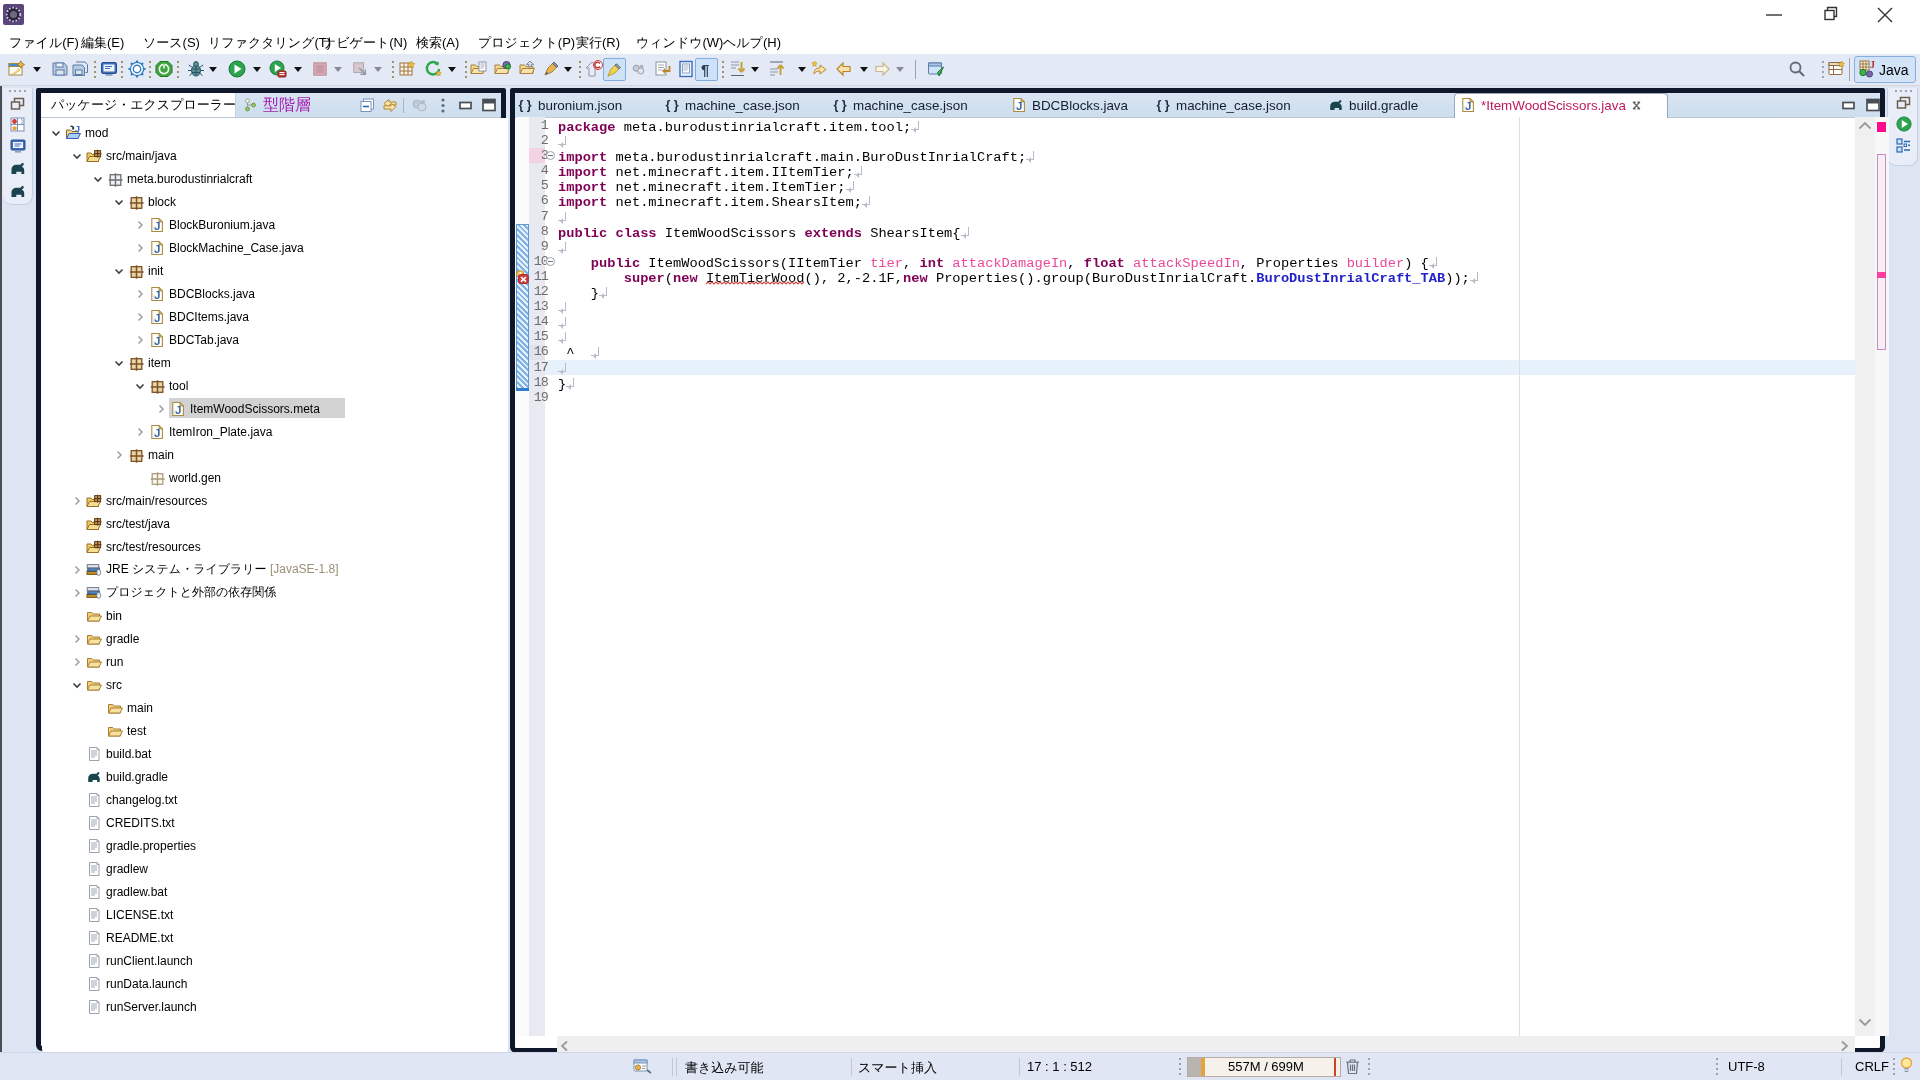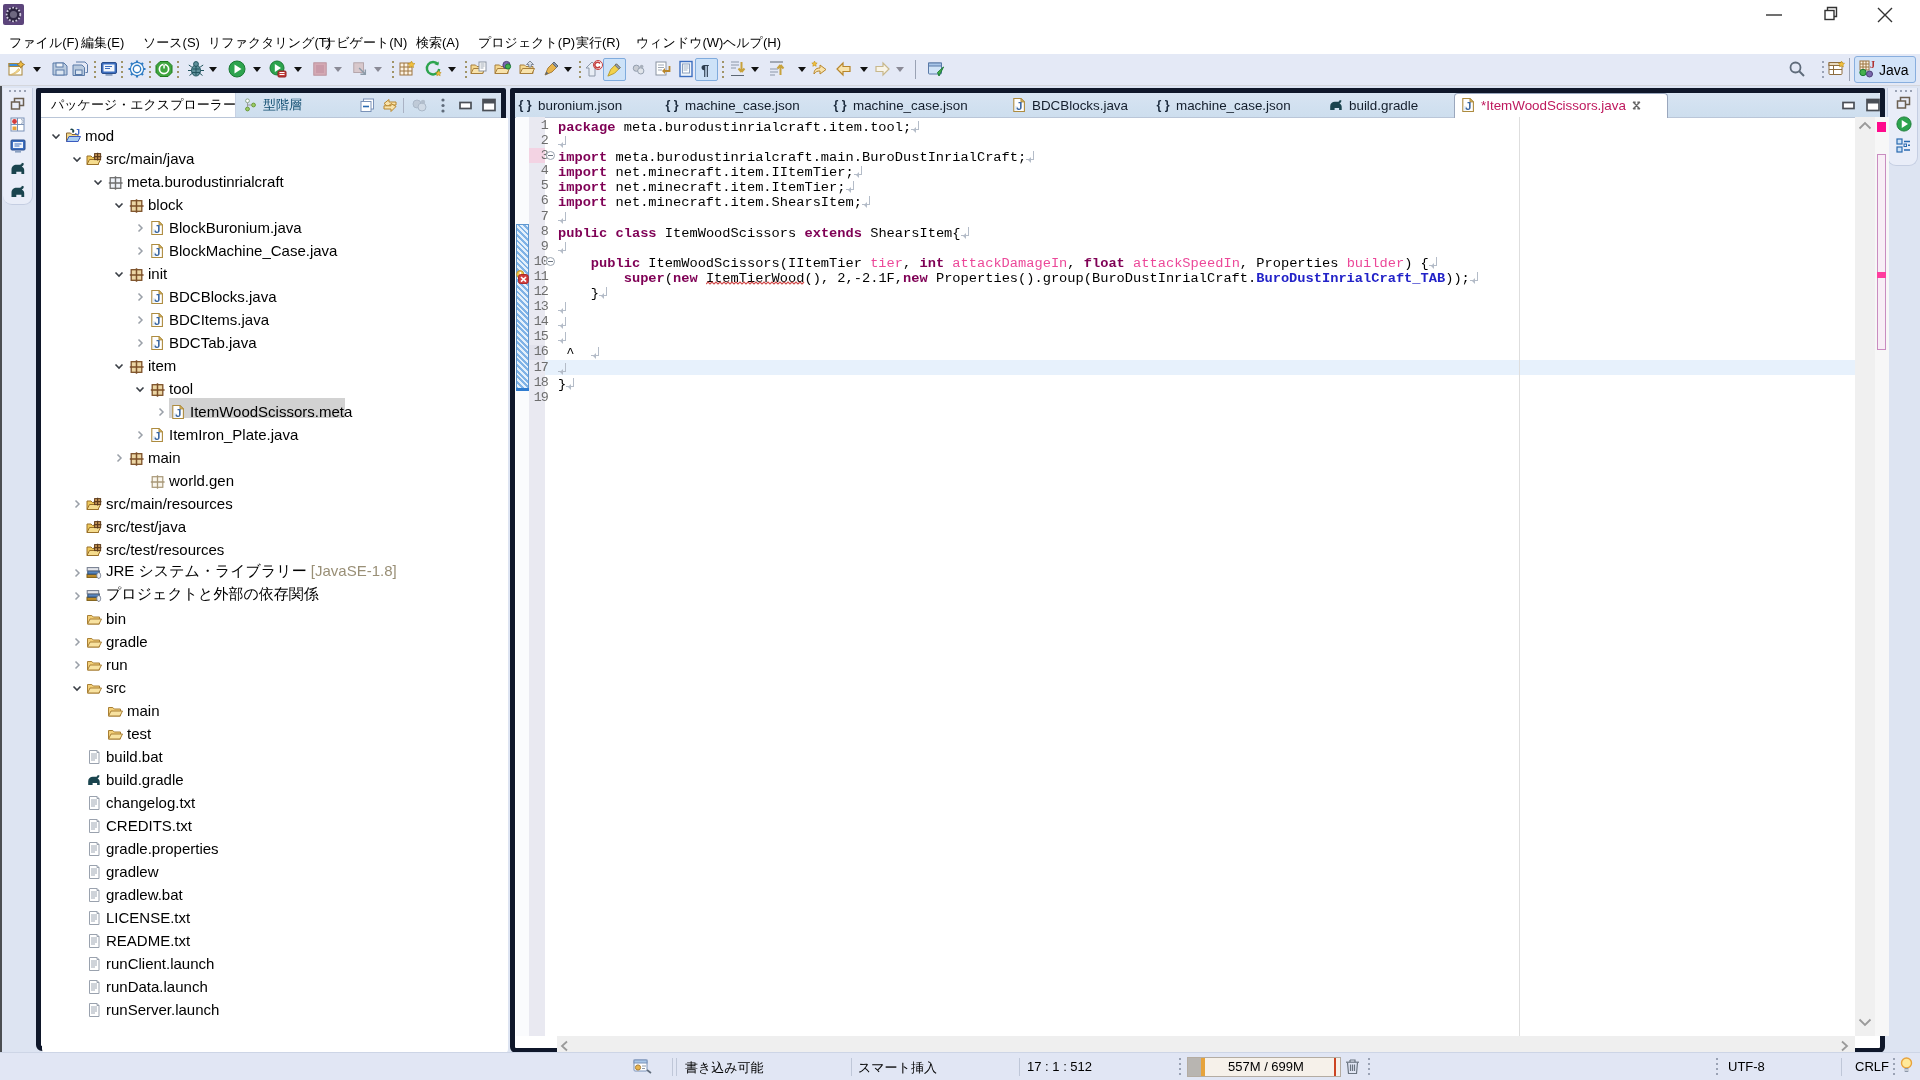--- a/index.html
+++ b/index.html
@@ -8,22 +8,22 @@
 #titletx{position:absolute;left:27px;top:7px;font-size:14px;color:#111;white-space:pre}
 #menubar{position:absolute;left:0;top:30px;width:1920px;height:24px;background:#fff;font-size:13px}
 #menubar span{position:absolute;top:4px;white-space:pre}
 #toolbar{position:absolute;left:0;top:54px;width:1920px;height:32px;background:#e4e9f6;border-bottom:1px solid #d4d6dc}
 #main{position:absolute;left:0;top:86px;width:1920px;height:966px;background:#dde4f2}
 #statusbar{position:absolute;left:0;top:1052px;width:1920px;height:28px;background:#e1e6f4;border-top:1px solid #cdd5e6;font-size:13px}
 #statusbar .st{position:absolute;top:6px;white-space:pre}
 .panel{position:absolute;background:#fff;border:5px solid #0f172a;border-radius:2px 2px 6px 6px}
 .tabbar{position:absolute;left:0;top:0;right:0;height:25px;background:linear-gradient(#d8e4f2,#cddeee);border-bottom:1px solid #bac6d8;border-radius:2px 2px 0 0}
 .vtab-sel{position:absolute;background:#fff;border-right:1px solid #c8d2e4;display:flex;align-items:center;font-size:13px;height:24px;padding:0 6px;gap:4px;width:195px;white-space:nowrap;overflow:hidden}
-.vtab{position:absolute;display:flex;align-items:center;font-size:13px;color:#0c4a6e;height:24px;padding:0 7px;gap:5px}
-.tr{position:absolute;height:23px;display:flex;align-items:flex-end;font-size:15px;white-space:pre}
+.vtab{position:absolute;display:flex;align-items:center;font-size:16px;color:#a21caf;height:24px;padding:0 7px;gap:5px}
+.tr{position:absolute;height:23px;display:flex;align-items:center;font-size:12px;white-space:pre}
 .tr svg{flex:none}
 .tico{margin-right:4px}
 .gray{color:#998f76}
 .etab{position:absolute;top:0;height:24px;display:flex;align-items:center;font-size:13.4px;color:#141e2c;gap:5px;white-space:pre}
 .kw{color:#7f0055;font-weight:bold}
 .par{color:#ec4899}
 .stf{color:#2222c8;font-weight:bold}
 .cr{display:inline-block;width:8px;height:9px;border-right:1.3px solid #b4bcc8;border-bottom:1.3px solid #b4bcc8;position:relative;top:-1px}
 .cr:after{content:"";position:absolute;left:-1px;bottom:-4px;border:3px solid transparent;border-right-color:#b4bcc8}
 .sep{position:absolute;top:7px;width:1.6px;height:18px;background:repeating-linear-gradient(#a09468 0 2px,transparent 2px 5px)}

